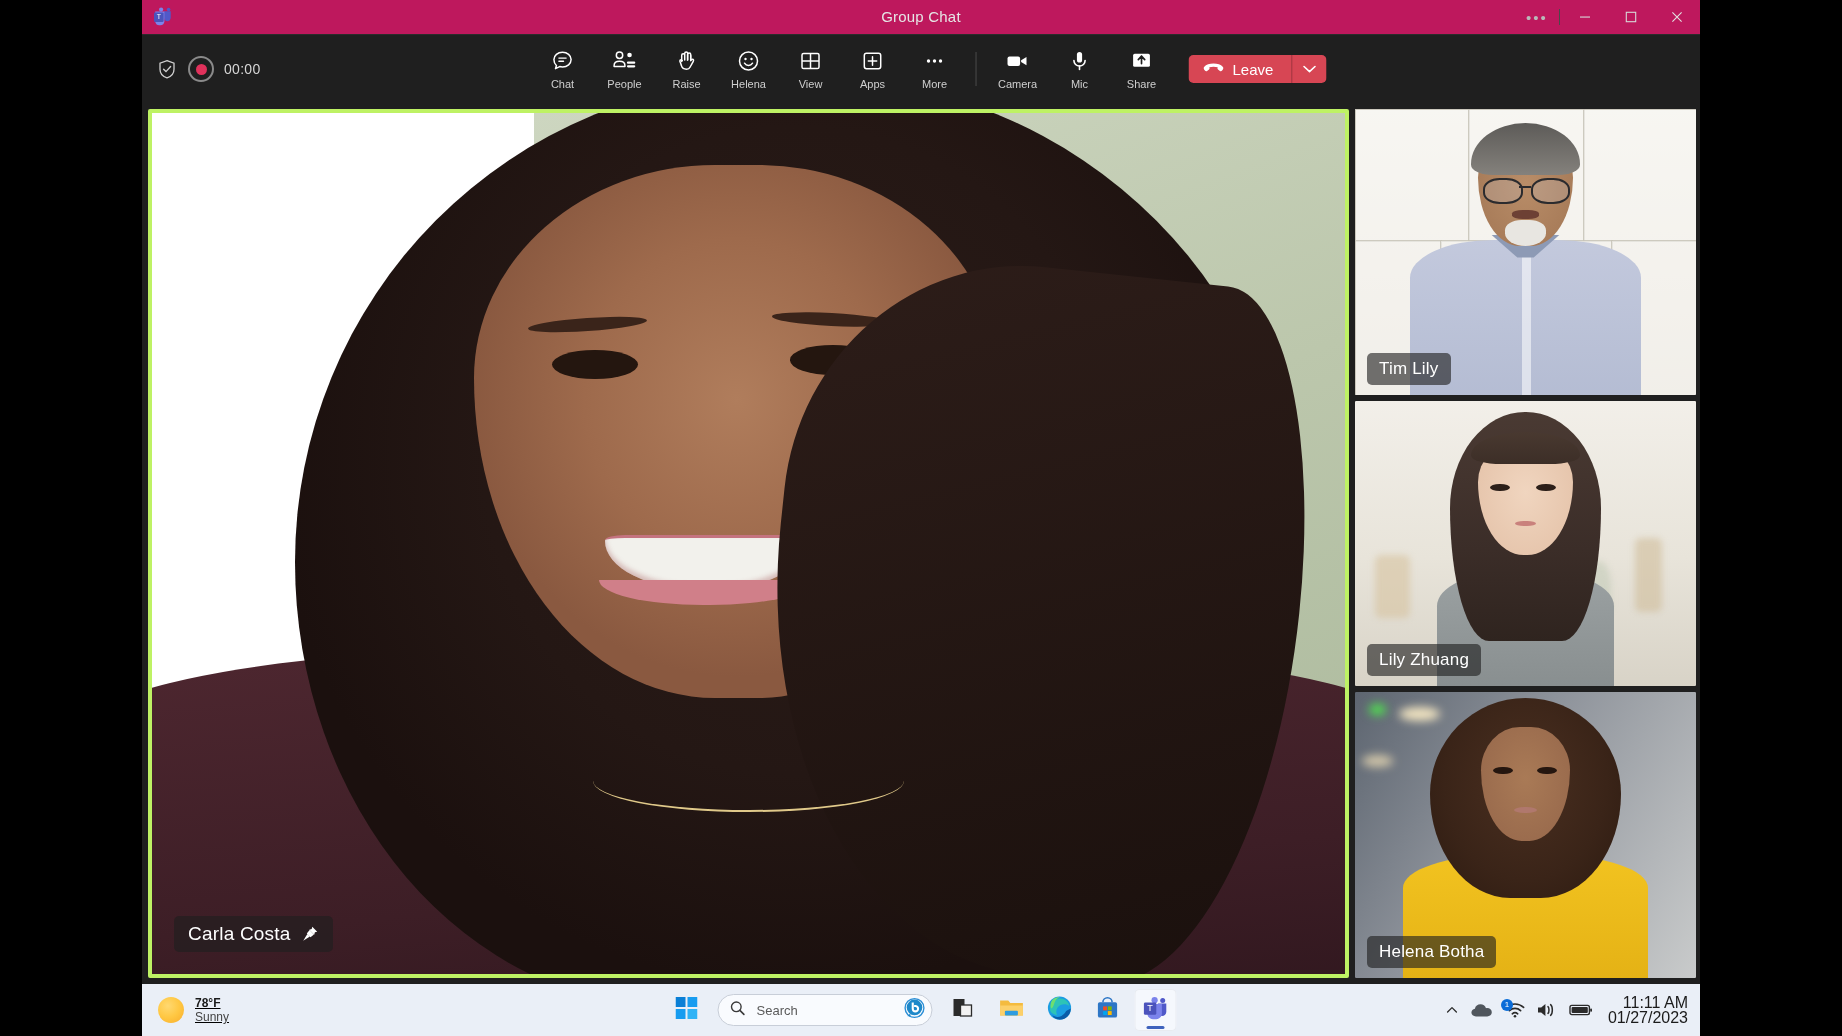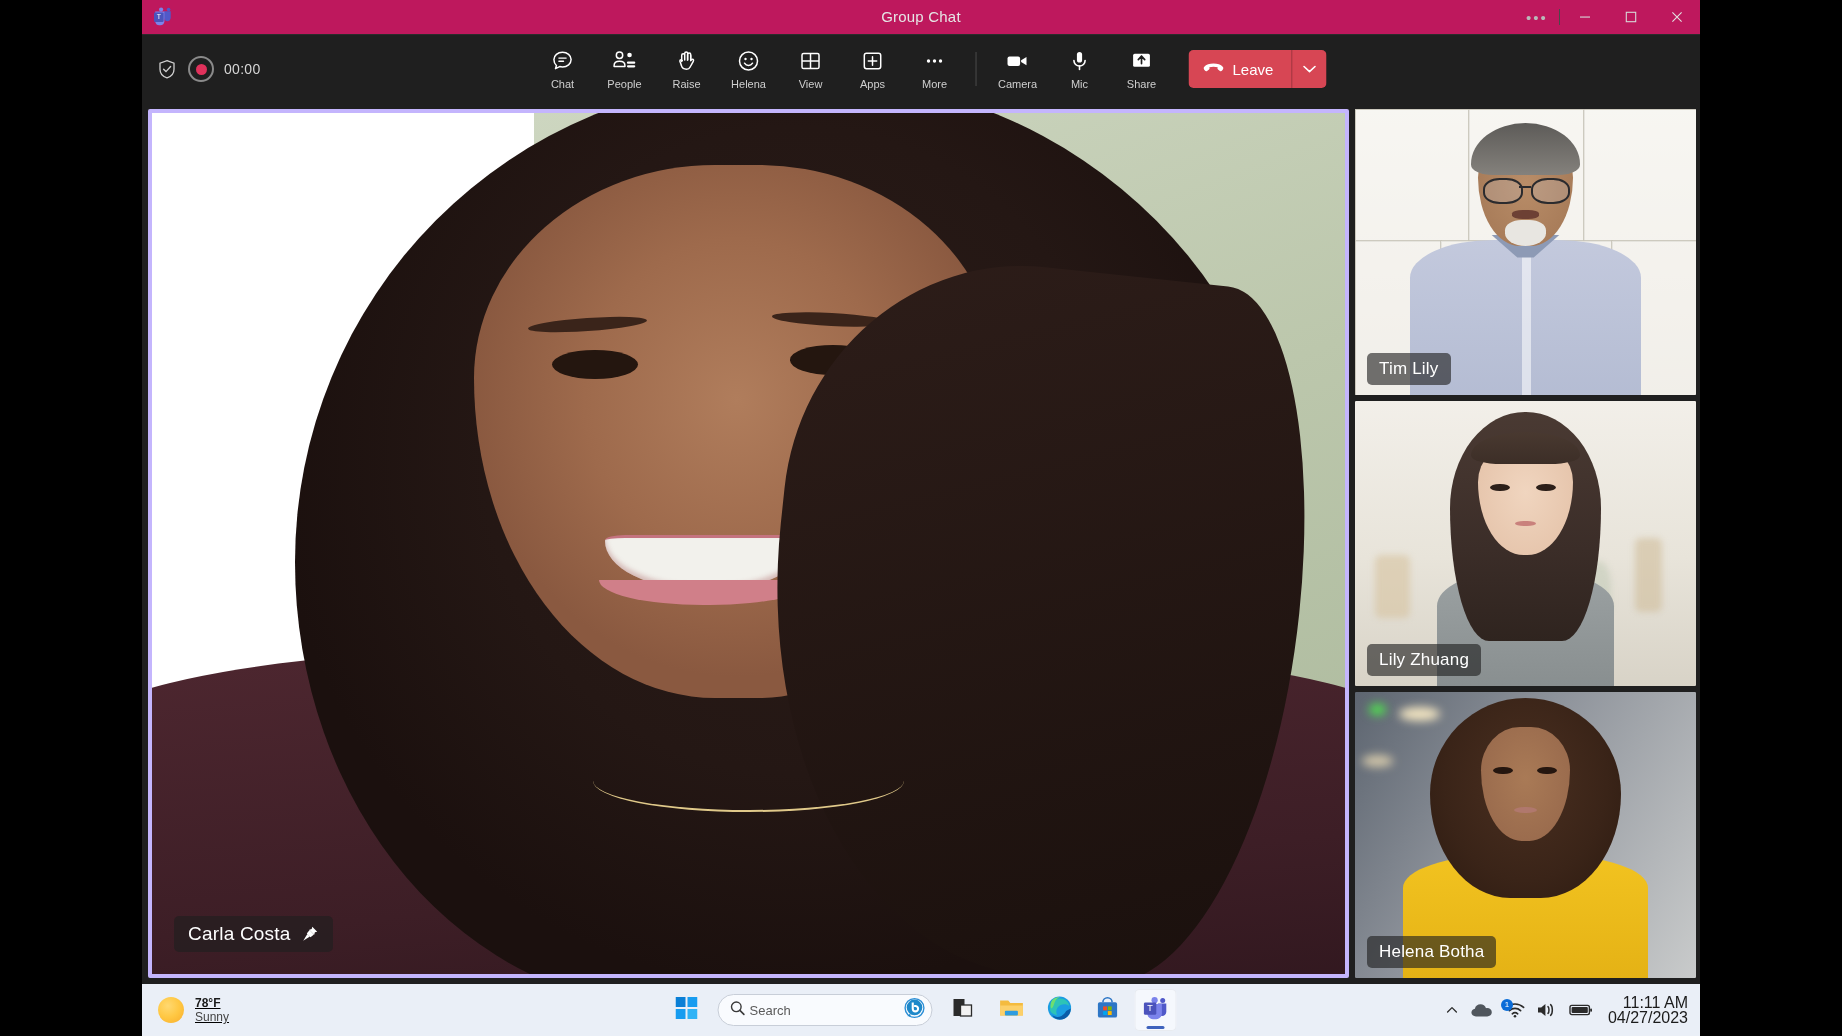--- a/index.html
+++ b/index.html
@@ -92,21 +92,21 @@
     gap: 4px;
     border-radius: 6px;
   }
   .tb-icon { height: 26px; display:flex; align-items:center; justify-content:center; color: #fff;}
   .tb-label { font-size: 11px; color: #cfcfcf; line-height: 12px;}
   .tb-divider { width: 1px; height: 34px; background: #4b4b4b; margin: 0 10px;}
 
   .leave-wrap {
     display: flex; align-items: center;
     margin-left: 16px;
-    height: 38px;
+    height: 28px;
     border-radius: 5px;
     overflow: hidden;
   }
   .leave-btn {
     background: #d74654;
     color: #fff;
     height: 38px;
     display: flex; align-items: center; gap: 8px;
     padding: 0 18px 0 14px;
     font-size: 15px;
@@ -125,21 +125,21 @@
     position: relative;
     background: #1f1f1f;
     display: flex;
     padding: 6px 4px 6px 6px;
     box-sizing: border-box;
     gap: 6px;
   }
   .main-tile {
     position: relative;
     flex: 1 1 auto;
-    border: 4px solid #c4b5fd;
+    border: 4px solid #bef264;
     border-radius: 2px;
     background: #000;
     overflow: hidden;
     box-sizing: border-box;
     padding-left: 16px;
   }
   .side-col {
     flex: 0 0 341px;
     display: flex; flex-direction: column;
     gap: 6px;
@@ -203,21 +203,21 @@
   }
   .tbi.active { background: #f5f8fd; box-shadow: 0 0 0 1px rgba(0,0,0,.05) inset;}
   .searchbox {
     width: 215px; height: 32px;
     background: #f9fbfe;
     border: 1px solid #c8ced8;
     border-radius: 16px;
     display: flex; align-items: center;
     padding: 0 6px 0 11px;
     box-sizing: border-box;
-    gap: 4px;
+    gap: 11px;
     margin: 0 4px;
   }
   .search-text { flex: 1 1 auto; font-size: 13px; color: #5a5a5a;}
 
   .tray {
     position: absolute; right: 8px;
     display: flex; align-items: center; gap: 11px;
   }
   .tray-ico { display:flex; align-items:center; justify-content:center; position: relative;}
   .wifi-badge {
@@ -857,18 +857,18 @@
       </div>
       <div class="tray-ico">
         <svg width="24" height="14" viewBox="0 0 24 14">
           <rect x="1" y="2.4" width="19.4" height="9.2" rx="1.8" fill="none" stroke="#2b2b2b" stroke-width="1.4"></rect>
           <rect x="2.6" y="4" width="16.2" height="6" rx="1" fill="#2b2b2b"></rect>
           <rect x="21.2" y="5.4" width="1.8" height="3.4" rx=".8" fill="#2b2b2b"></rect>
         </svg>
       </div>
       <div class="clock">
         <div>11:11 AM</div>
-        <div>04/27/2023</div>
+        <div>01/27/2023</div>
       </div>
     </div>
   </div>
 
 </div>
 
 </body></html>

